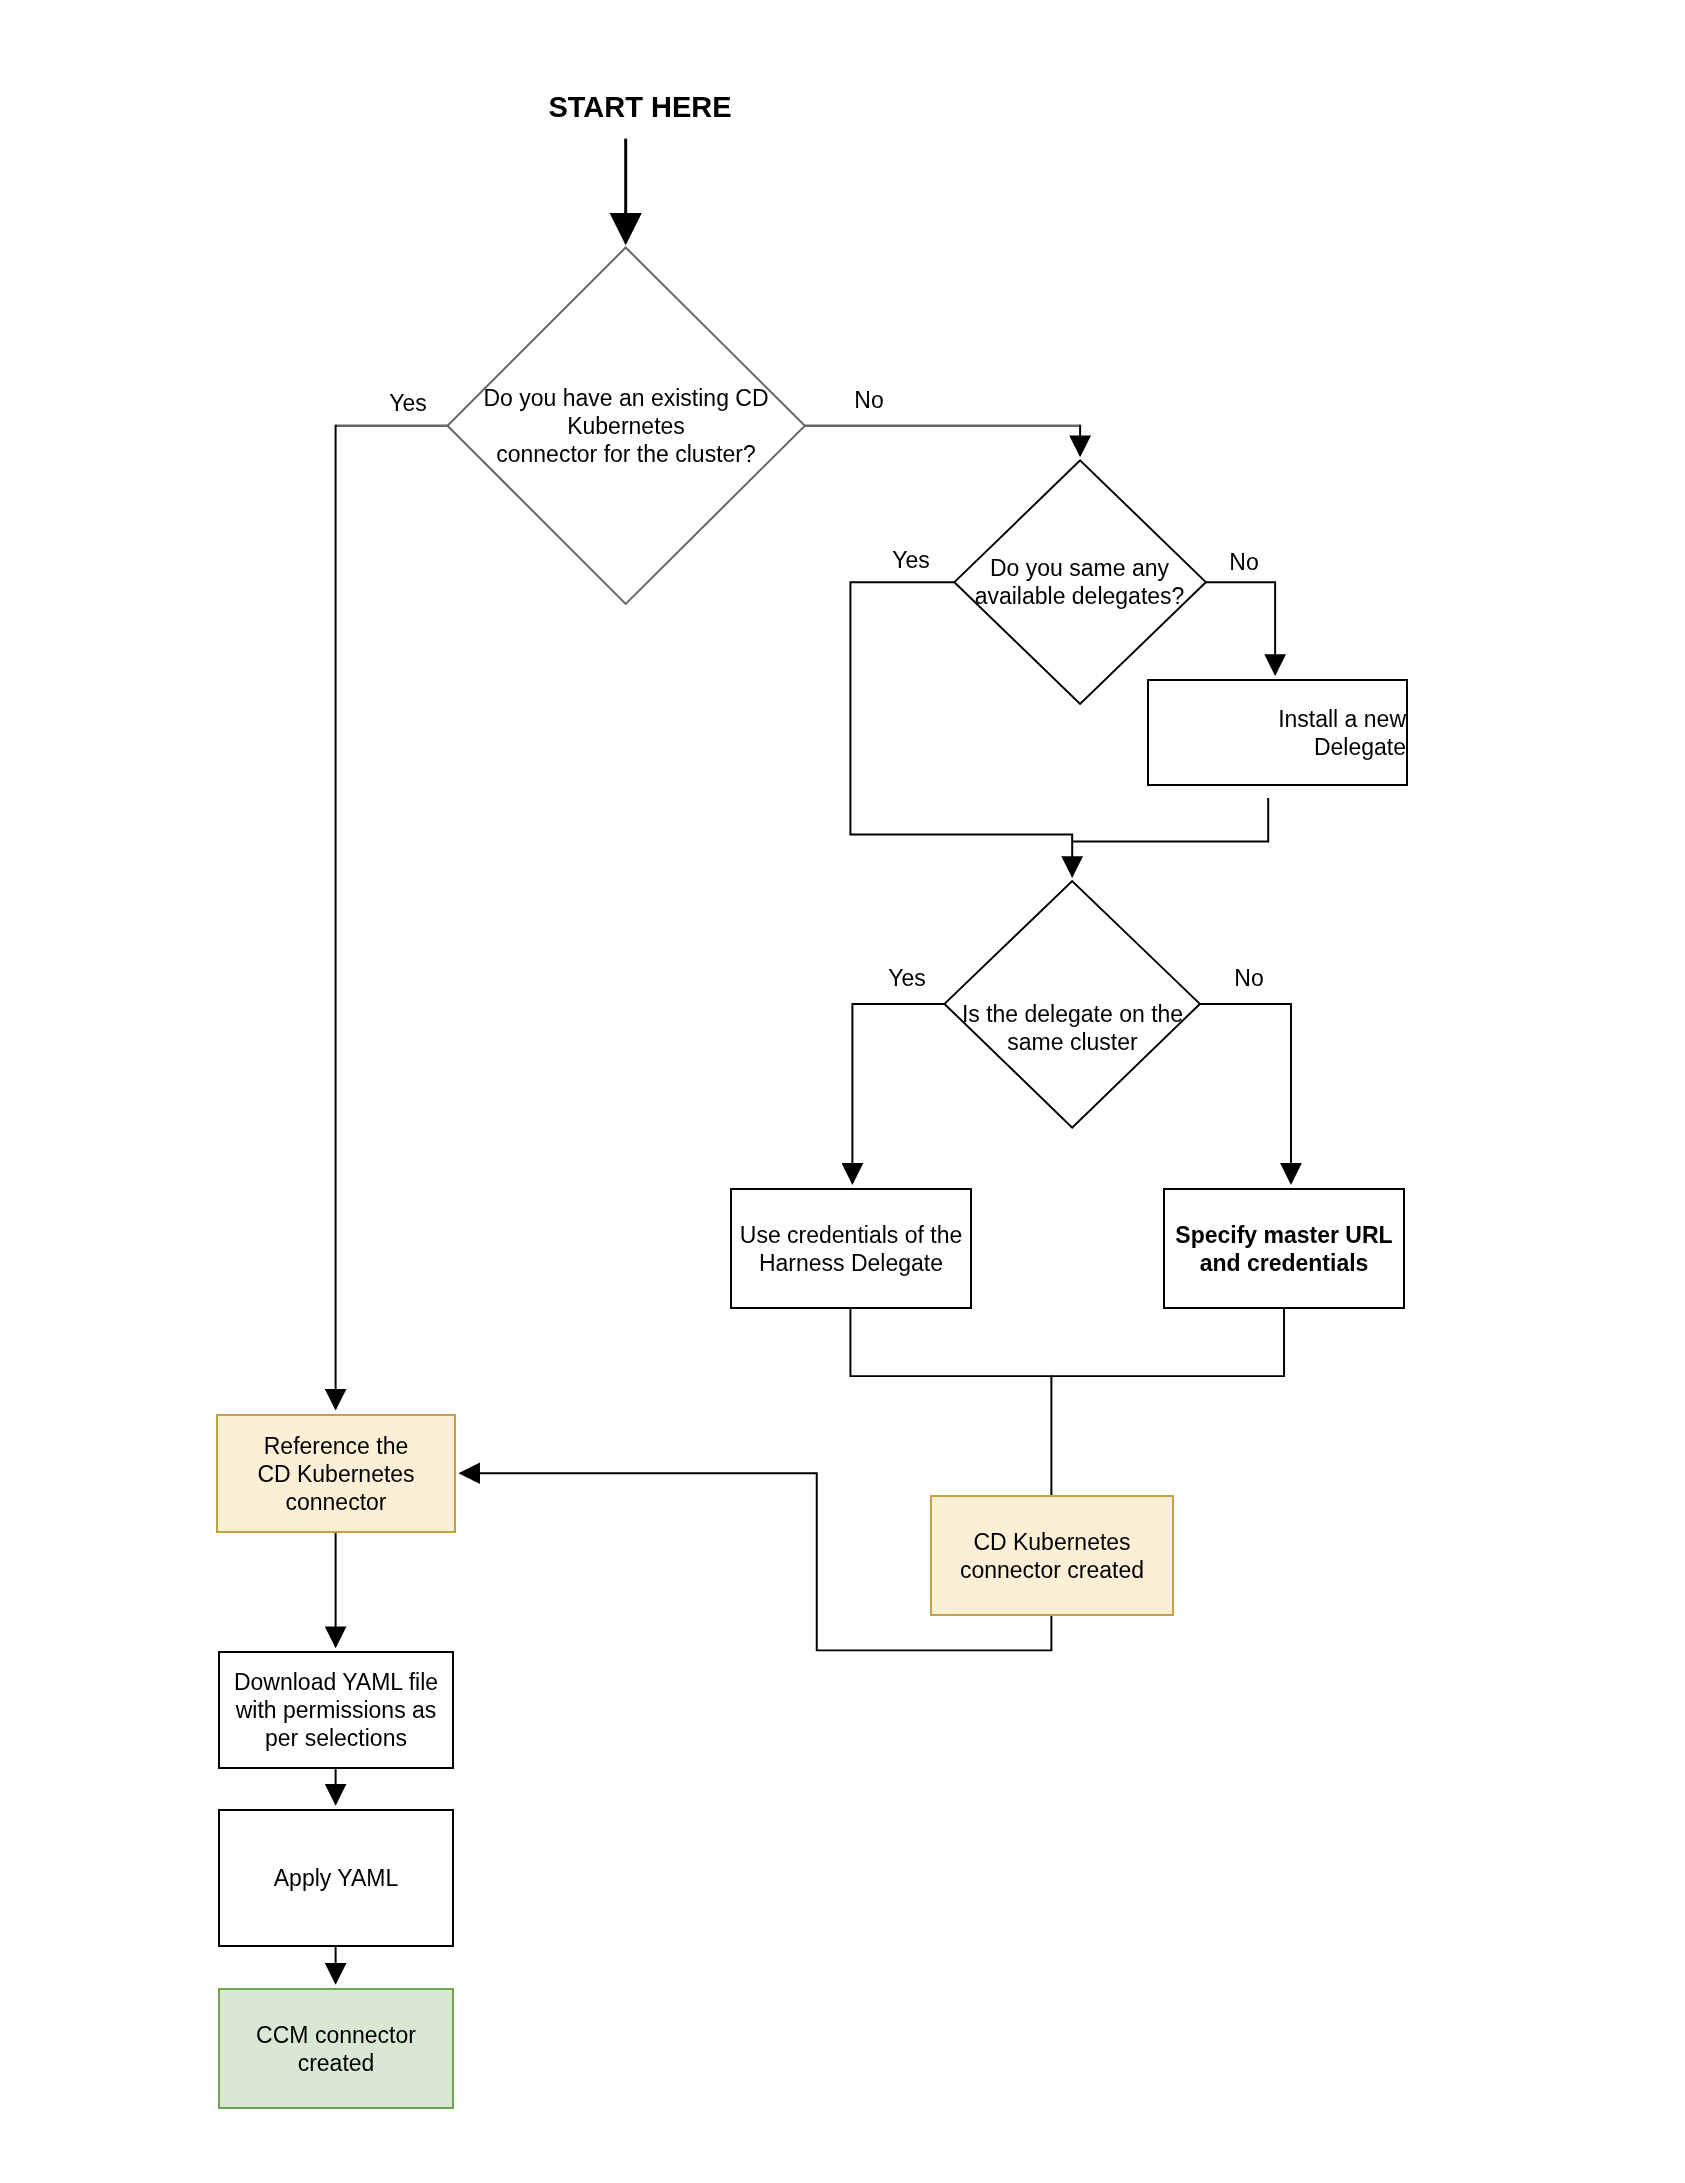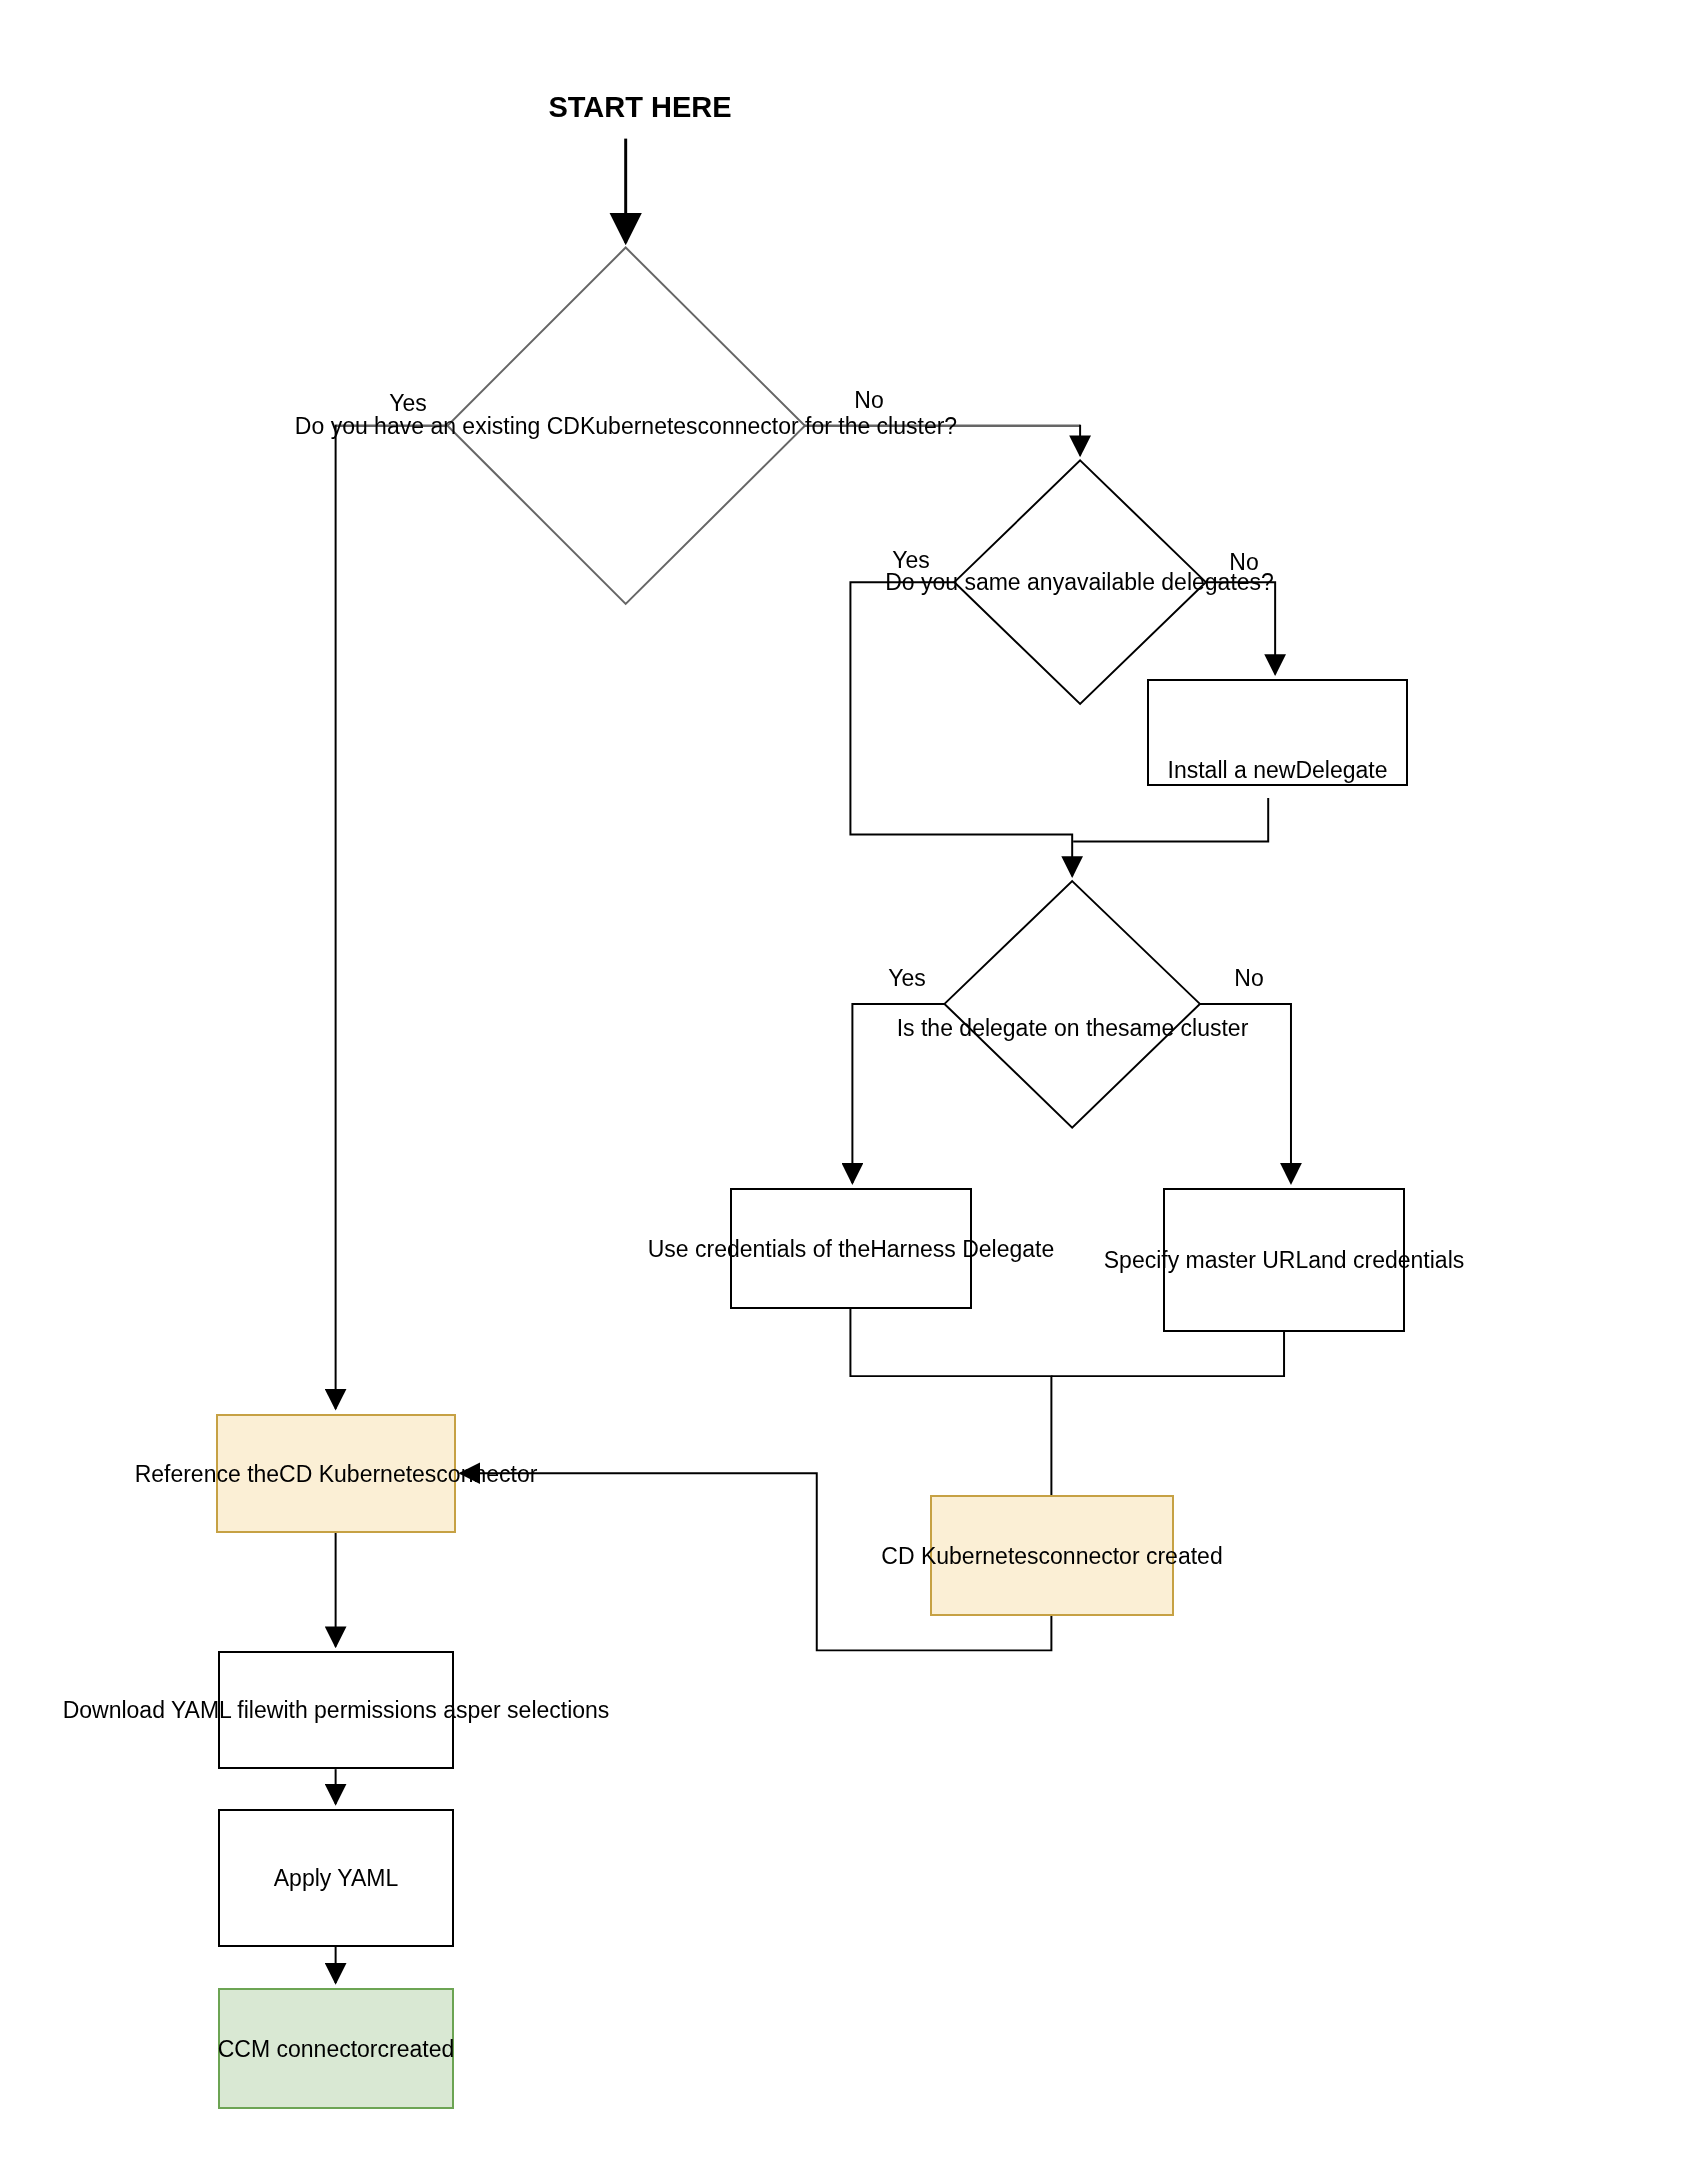--- a/index.html
+++ b/index.html
@@ -7,21 +7,21 @@
     position:relative;
     width:1685px;height:2184px;
     background:#ffffff;
     font-family:"Liberation Sans", sans-serif;
     color:#000;
     overflow:hidden;
   }
   .edges{position:absolute;left:0;top:0;width:100%;height:100%;}
   .node{
     position:absolute;
-    display:flex;flex-direction:row;
+    display:flex;flex-direction:column;
     align-items:center;justify-content:center;
     text-align:center;
     font-size:23px;line-height:28px;
     box-sizing:border-box;
   }
   .node span{display:block;white-space:nowrap;}
   .box{border:2px solid #000;background:#fff;}
   .dtext{background:transparent;}
   .elabel{
     position:absolute;transform:translate(-50%,-50%);
@@ -100,21 +100,21 @@
   <div class="node box" style="left:1147px;top:679px;width:261px;height:107px;align-items:flex-end;">
     <span>Install a new</span>
     <span>Delegate</span>
   </div>
 
   <div class="node box" style="left:730px;top:1188px;width:242px;height:121px;">
     <span>Use credentials of the</span>
     <span>Harness Delegate</span>
   </div>
 
-  <div class="node box" style="left:1163px;top:1188px;width:242px;height:144px;">
+  <div class="node box" style="left:1163px;top:1188px;width:242px;height:121px;font-weight:bold;">
     <span>Specify master URL</span>
     <span>and credentials</span>
   </div>
 
   <div class="node box" style="left: 930px; top: 1495px; width: 244px; height: 121px; background-color: rgb(251, 239, 213); border-color: rgb(198, 161, 68);">
     <span>CD Kubernetes</span>
     <span>connector created</span>
   </div>
 
   <div class="node box" style="left: 216px; top: 1414px; width: 240px; height: 119px; background-color: rgb(251, 239, 213); border-color: rgb(198, 161, 68);">

